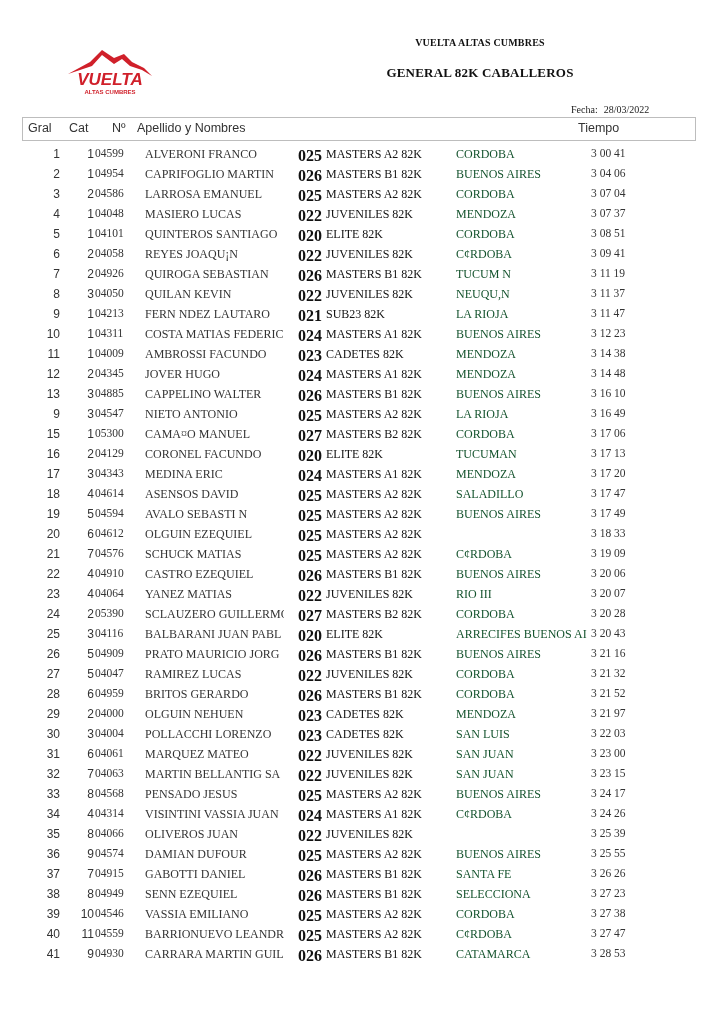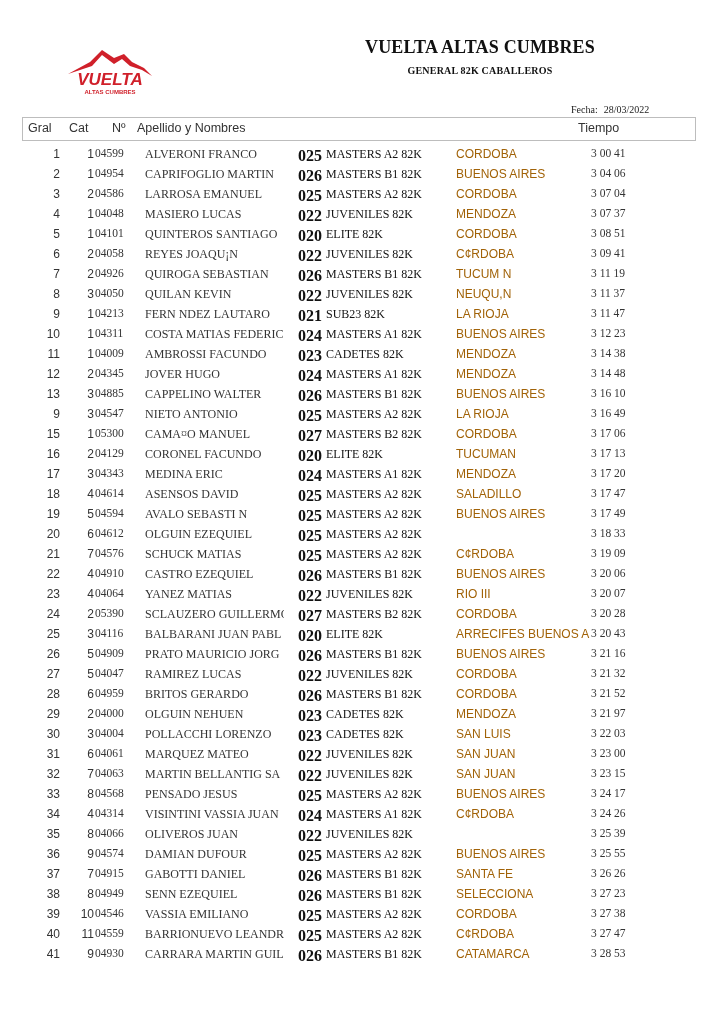--- a/index.html
+++ b/index.html
@@ -1,37 +1,37 @@
 <!DOCTYPE html>
 <html><head>
 <meta charset="utf-8">
 <style>
   html, body { margin: 0; padding: 0; background: #ffffff; }
   body { width: 724px; height: 1024px; position: relative; overflow: hidden; color: #222; }
   .logo { position: absolute; left: 62px; top: 44px; width: 96px; height: 56px; }
   .logo svg { display: block; }
   .title { position: absolute; left: 300px; width: 360px; text-align: center;
     font-family: "Liberation Serif", "DejaVu Serif", serif; font-weight: bold; color: #111; letter-spacing: 0.2px; }
-  .title.t1 { top: 37px; font-size: 18px; }
-  .title.t2 { top: 65px; font-size: 10px; }
+  .title.t1 { top: 37px; font-size: 10px; }
+  .title.t2 { top: 65px; font-size: 13px; }
   .fecha { position: absolute; left: 563px; top: 104px; font-family: "Liberation Serif", serif; font-size: 10px; color: #222; }
   .fecha span { margin-left: 6px; }
   .hdr { position: absolute; left: 22px; top: 117px; width: 674px; height: 24px; border: 1px solid #bdbdbd; box-sizing: border-box;
     font-family: "Liberation Sans", sans-serif; font-size: 12.5px; color: #333; }
   .hdr div { position: absolute; top: 3px; }
   .rows { position: absolute; left: 0; top: 145px; width: 724px; }
   .row { position: relative; height: 20px; }
   .row > div { position: absolute; top: 2px; white-space: nowrap; overflow: hidden; }
   .c-gral { left: 22px; width: 38px; text-align: right; font-family: "Liberation Sans", sans-serif; font-size: 12px; color: #333; }
   .c-cat { left: 70px; width: 24px; text-align: right; font-family: "Liberation Sans", sans-serif; font-size: 12px; color: #333; }
   .c-num { left: 95px; width: 36px; font-family: "Liberation Serif", serif; font-size: 11.5px; color: #333; }
   .c-name { left: 145px; width: 139px; font-family: "Liberation Serif", serif; font-size: 12px; color: #333; }
   .c-code { left: 298px; width: 26px; font-family: "Liberation Serif", serif; font-size: 16px; font-weight: bold; color: #111; }
   .c-cat-name { left: 326px; width: 125px; font-family: "Liberation Serif", serif; font-size: 12px; font-weight: normal; color: #111; }
-  .c-city { left: 456px; width: 134px; font-family: Liberation Sans, sans-serif; font-size: 12px; color: #a16207; }
+  .c-city { left: 456px; width: 134px; font-family: Liberation Serif, serif; font-size: 12px; color: #14532d; }
   .c-time { left: 591px; width: 50px; font-family: "Liberation Serif", serif; font-size: 11.5px; color: #333; }
 </style>
 </head>
 <body>
 
 <div class="logo">
   <svg width="96" height="56" viewBox="0 0 96 56">
     <path d="M6 30 L28 18 L40 6 L52 14 L62 10 L70 18 L82 24 L90 32 L80 26 L68 22 L60 15 L52 20 L40 11 L30 22 Z" fill="#d0202a"></path>
     <text x="48" y="41" text-anchor="middle" font-family="Liberation Sans, sans-serif" font-size="17" font-weight="bold" font-style="italic" fill="#d0202a">VUELTA</text>
     <text x="48" y="50" text-anchor="middle" font-family="Liberation Sans, sans-serif" font-size="6" font-weight="bold" fill="#d0202a">ALTAS CUMBRES</text>

